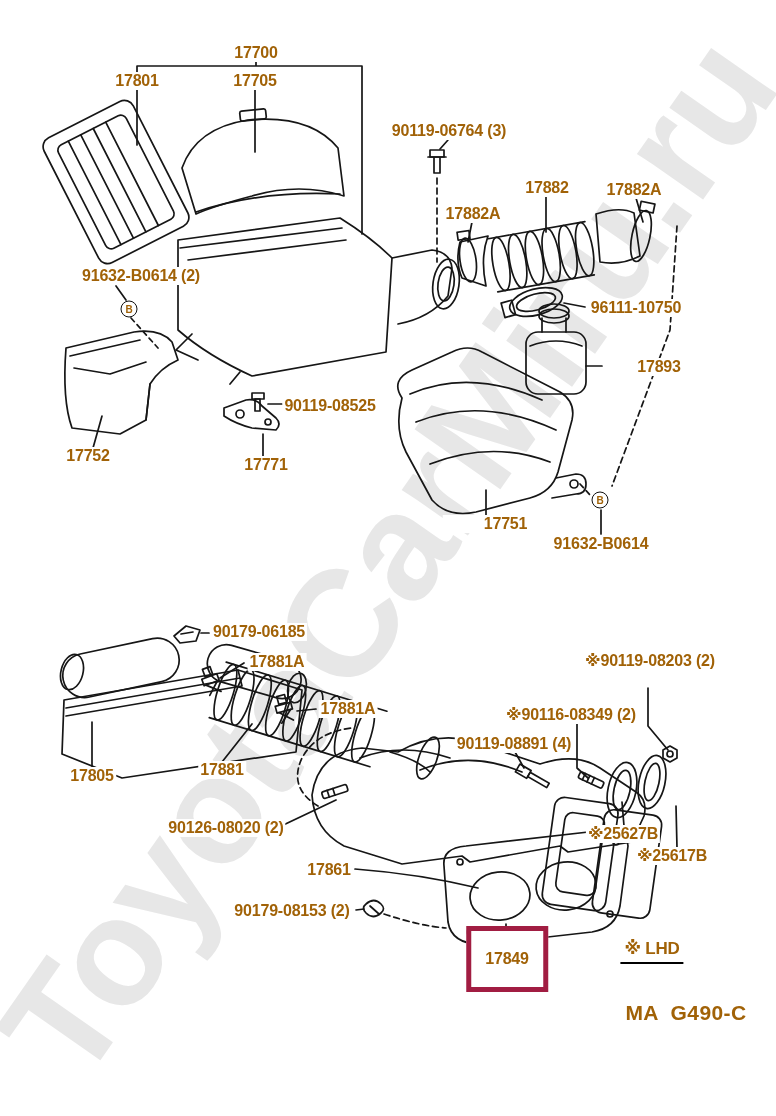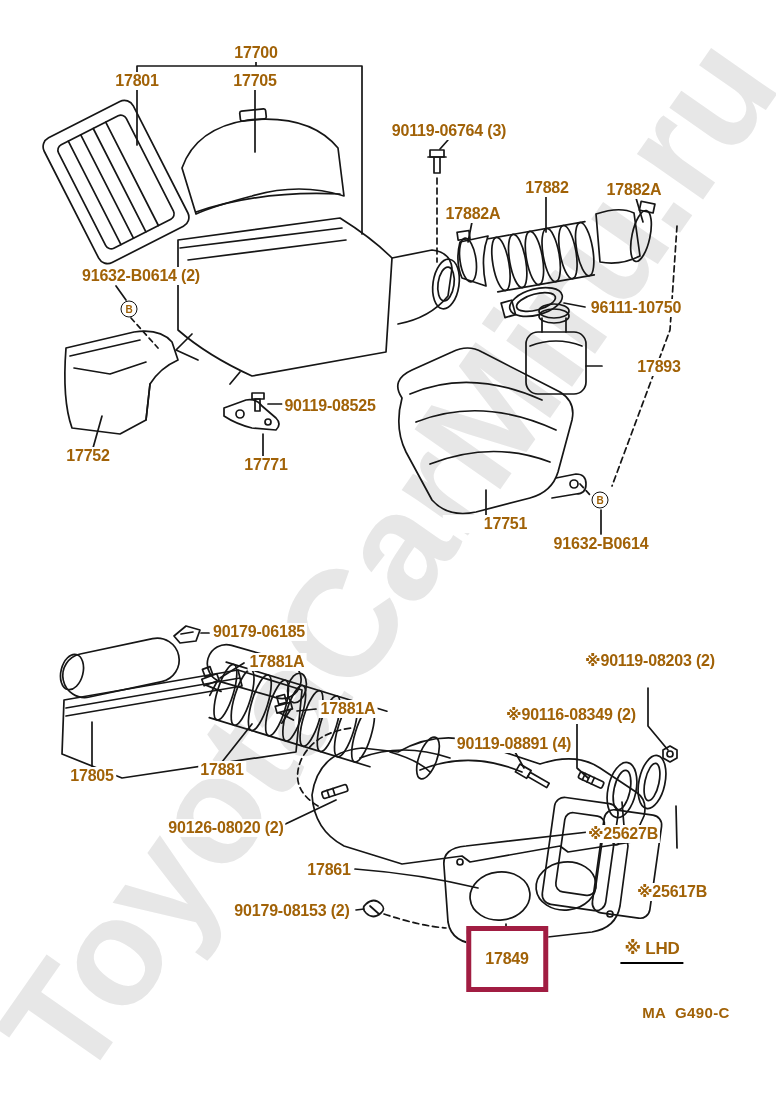--- a/index.html
+++ b/index.html
@@ -11,21 +11,21 @@
   .artwork{position:absolute;left:0;top:0;z-index:1;}
   #labels-layer{position:absolute;left:0;top:0;width:100%;height:100%;z-index:2;}
   .lbl{position:absolute;transform:translate(-50%,-50%);font-weight:bold;font-size:16px;
        line-height:1;color:#a16207;white-space:pre;background:#fff;padding:1px 2px;
        letter-spacing:-0.2px;}
   .lbl--symbol{width:15px;height:15px;padding:0;border:1.8px solid #101010;border-radius:50%;
        display:flex;align-items:center;justify-content:center;font-size:10px;}
   .lbl--highlight{border:5px solid #a11d42;padding:20px 14px;}
   .lbl--underline{background:transparent;border-bottom:2.5px solid #000;padding:2px 4px 5px 4px;
        font-size:17px;}
-  .lbl--footer{background:transparent;font-size:15px;letter-spacing:0.4px;}
+  .lbl--footer{background:transparent;font-size:21px;letter-spacing:0.4px;}
 </style>
 </head>
 <body>
 
 <div class="canvas">
 
   <div class="watermark">ToyotaCarMiru.ru</div>
 
   <svg class="artwork" width="776" height="1116" viewBox="0 0 776 1116">
     <g stroke="#161616" fill="none" stroke-width="1.7" stroke-linecap="round" stroke-linejoin="round">
@@ -269,20 +269,20 @@
       <div class="lbl" style="left: 259px; top: 632px;">90179-06185</div>
       <div class="lbl" style="left: 277px; top: 662px;">17881A</div>
       <div class="lbl" style="left: 348px; top: 709px;">17881A</div>
       <div class="lbl" style="left: 650px; top: 661px;">※90119-08203 (2)</div>
       <div class="lbl" style="left: 571px; top: 715px;">※90116-08349 (2)</div>
       <div class="lbl" style="left: 514px; top: 744px;">90119-08891 (4)</div>
       <div class="lbl" style="left: 92px; top: 776px;">17805</div>
       <div class="lbl" style="left: 222px; top: 770px;">17881</div>
       <div class="lbl" style="left: 226px; top: 828px;">90126-08020 (2)</div>
       <div class="lbl" style="left: 623px; top: 834px;">※25627B</div>
-      <div class="lbl" style="left: 672px; top: 856px; margin-top: 36px;">※25617B</div>
+      <div class="lbl" style="left: 672px; top: 856px;">※25617B</div>
       <div class="lbl" style="left: 329px; top: 870px;">17861</div>
       <div class="lbl" style="left: 292px; top: 911px;">90179-08153 (2)</div>
       <div class="lbl lbl--highlight" style="left: 507px; top: 959px;">17849</div>
       <div class="lbl lbl--note lbl--underline" style="left: 652px; top: 951px;">※ LHD</div>
       <div class="lbl lbl--footer" style="left: 686px; top: 1012px;">MA  G490-C</div>
     </div>
 </div>
 
 </body></html>

